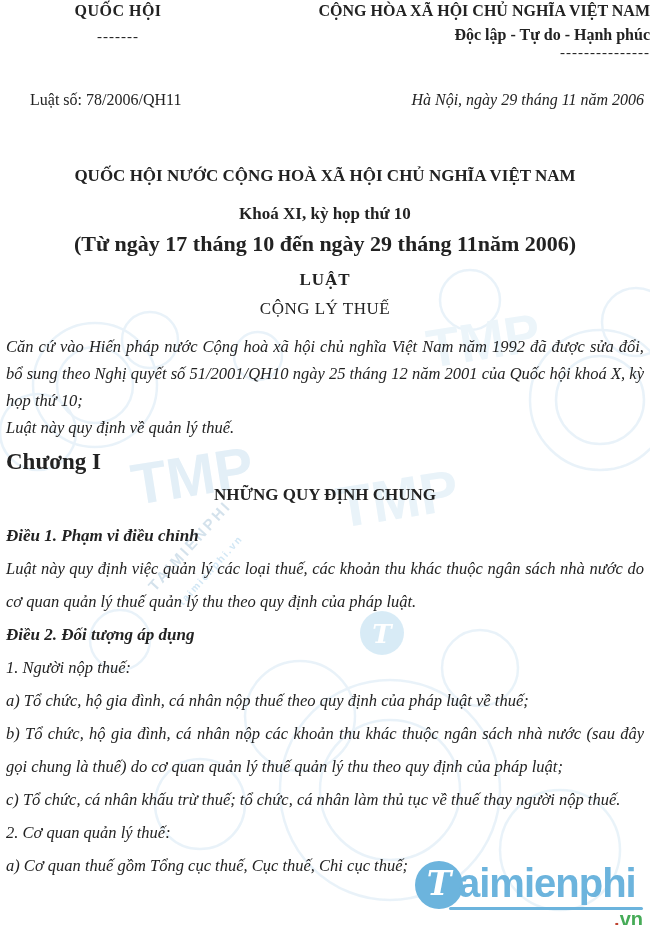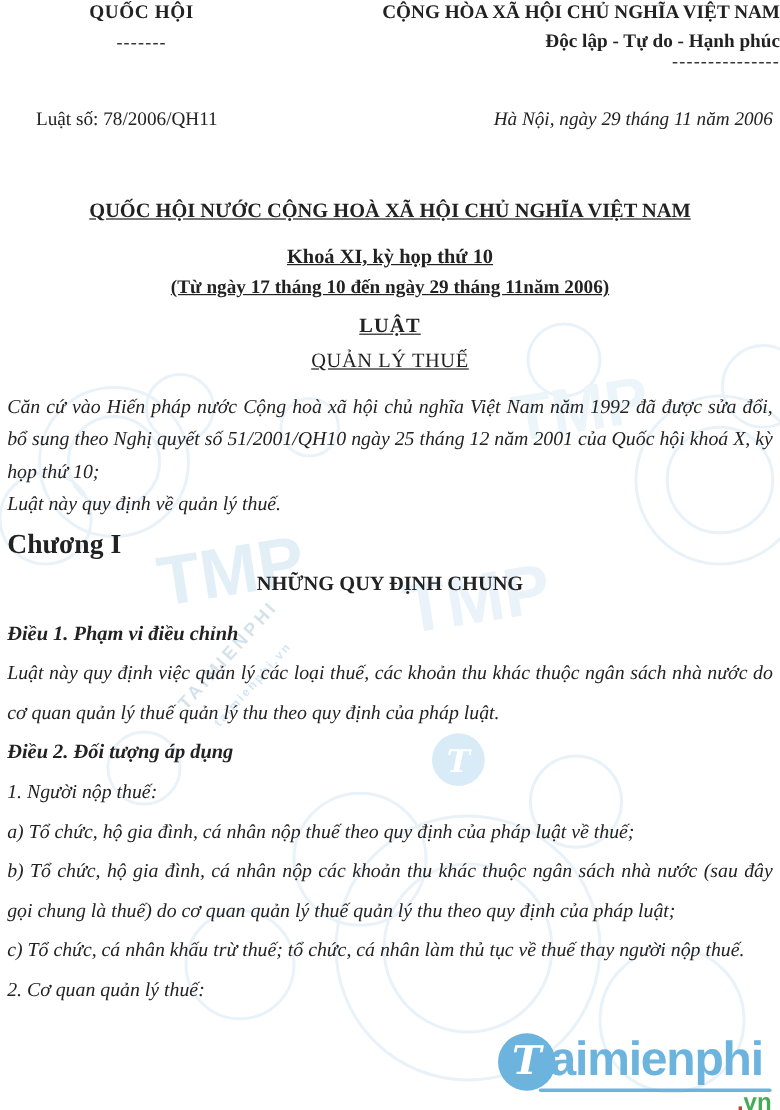--- a/index.html
+++ b/index.html
@@ -34,24 +34,24 @@
   .country { font-weight: bold; font-size: 16px; }
   .motto { font-weight: bold; font-size: 16px; margin-top: 6px; }
   .head-right .divider { margin-top: 0; }
 
   .meta-row {
     display: flex; justify-content: space-between;
     margin-top: 30px; padding: 0 6px 0 30px; font-size: 16px; gap: 16px;
   }
   .place-date { font-style: italic; }
 
-  .title-block { text-align: center; font-weight: bold; font-size: 17px; text-decoration: underline; }
+  .title-block { text-align: center; font-weight: bold; font-size: 17px; }
   .issuer  { margin-top: 57px; }
   .session { margin-top: 18px; }
-  .dates   { margin-top: 7px; font-size: 16px; }
+  .dates   { margin-top: 7px; font-size: 22px; }
   .doctype { margin-top: 13px; letter-spacing: 1px; }
   .subject { margin-top: 9px; font-weight: normal; letter-spacing: .5px; }
 
   .preamble {
     margin-top: 14px; padding: 0 6px;
     font-style: italic; font-size: 16.5px; line-height: 27px;
     text-align: justify;
   }
 
   .chapter-label { margin-top: 4px; padding: 0 6px; font-weight: bold; font-size: 23px; line-height: 33px; }
@@ -143,41 +143,42 @@
     <div class="meta-row">
       <div class="law-no">Luật số: 78/2006/QH11</div>
       <div class="place-date">Hà Nội, ngày 29 tháng 11 năm 2006</div>
     </div>
 
     <div class="title-block">
       <div class="issuer">QUỐC HỘI NƯỚC CỘNG HOÀ XÃ HỘI CHỦ NGHĨA VIỆT NAM</div>
       <div class="session">Khoá XI, kỳ họp thứ 10</div>
       <div class="dates">(Từ ngày 17 tháng 10 đến ngày 29 tháng 11năm 2006)</div>
       <div class="doctype">LUẬT</div>
-      <div class="subject">QUẢN LÝ THUẾ</div>
+      <div class="subject">CỘNG LÝ THUẾ</div>
     </div>
 
     <div class="preamble">
       <div>Căn cứ vào Hiến pháp nước Cộng hoà xã hội chủ nghĩa Việt Nam năm 1992 đã được sửa đổi, bổ sung theo Nghị quyết số 51/2001/QH10 ngày 25 tháng 12 năm 2001 của Quốc hội khoá X, kỳ họp thứ 10;</div>
       <div>Luật này quy định về quản lý thuế.</div>
     </div>
 
     <div class="chapter-label">Chương I</div>
     <div class="chapter-title">NHỮNG QUY ĐỊNH CHUNG</div>
 
     <div class="body-text">
       <div class="article-heading first">Điều 1. Phạm vi điều chỉnh</div>
       <p class="para">Luật này quy định việc quản lý các loại thuế, các khoản thu khác thuộc ngân sách nhà nước do cơ quan quản lý thuế quản lý thu theo quy định của pháp luật.</p>
 
       <div class="article-heading">Điều 2. Đối tượng áp dụng</div>
       <p class="para">1. Người nộp thuế:</p>
       <p class="para">a) Tổ chức, hộ gia đình, cá nhân nộp thuế theo quy định của pháp luật về thuế;</p>
       <p class="para">b) Tổ chức, hộ gia đình, cá nhân nộp các khoản thu khác thuộc ngân sách nhà nước (sau đây gọi chung là thuế) do cơ quan quản lý thuế quản lý thu theo quy định của pháp luật;</p>
       <p class="para">c) Tổ chức, cá nhân khấu trừ thuế; tổ chức, cá nhân làm thủ tục về thuế thay người nộp thuế.</p>
       <p class="para">2. Cơ quan quản lý thuế:</p>
+      <p class="para">a) Cơ quan thuế gồm Tổng cục thuế, Cục thuế, Chi cục thuế;</p>
     </div>
   </div>
 
   <div class="tmp-logo">
     <div class="logo-circle">T</div>
     <div class="logo-text">aimienphi</div>
     <div class="logo-underline"></div>
     <div class="logo-vn">
       <span class="dot">.</span><span class="vn">vn</span>
     </div>

